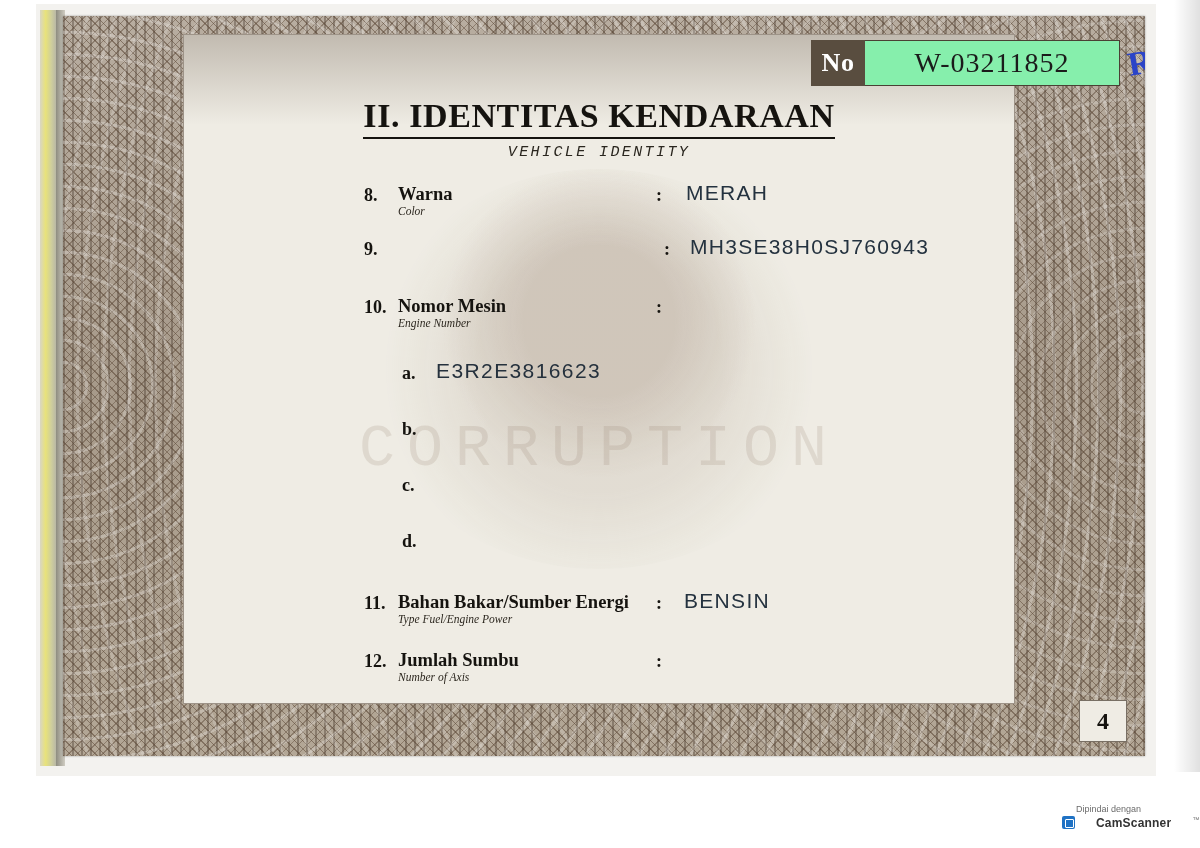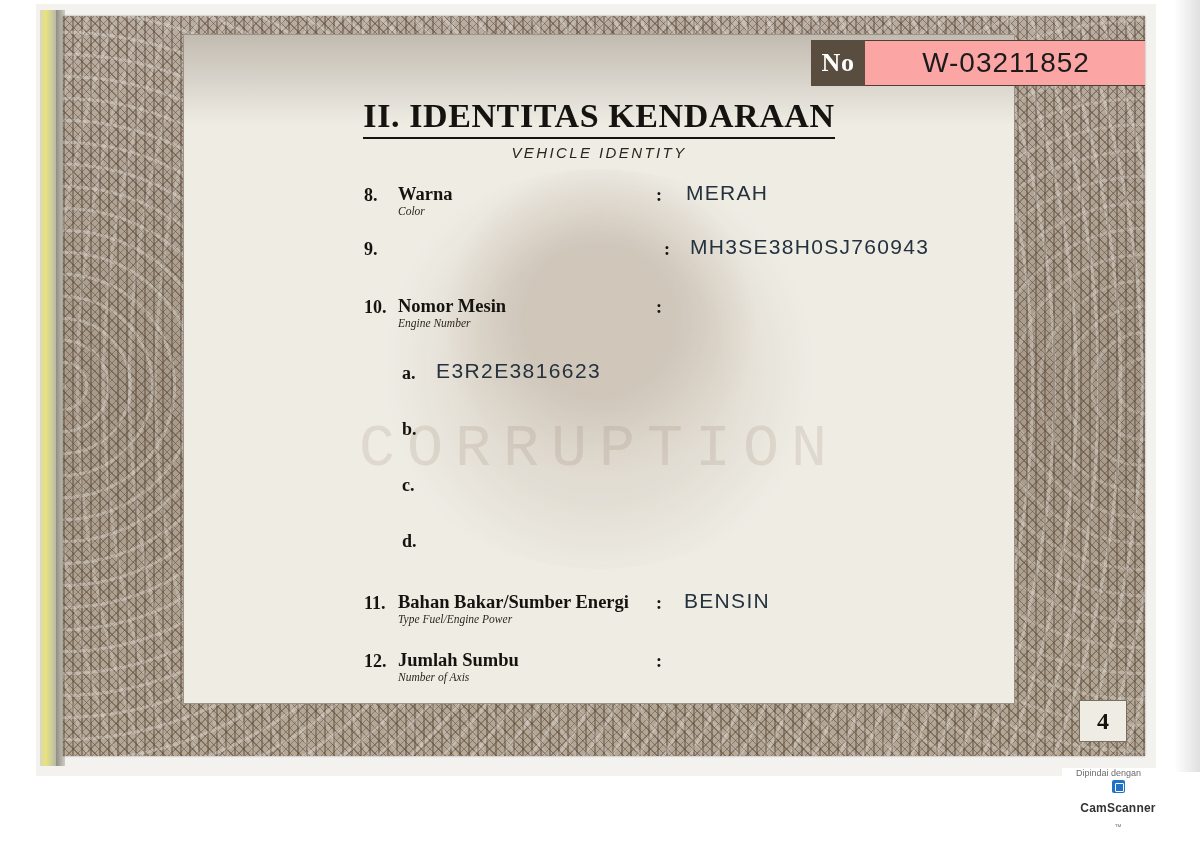--- a/index.html
+++ b/index.html
@@ -141,32 +141,32 @@
     font-family: "Liberation Serif", serif;
     font-weight: bold;
     font-size: 26px;
     width: 54px;
     display: flex;
     align-items: center;
     justify-content: center;
     letter-spacing: .5px;
   }
   .serial-value {
-    background: #fca5a5;
+    background: #86efac;
     border: 1px solid #4a4034;
     border-left: none;
     min-width: 250px;
     display: flex;
     align-items: center;
     justify-content: center;
-    font-family: Liberation Sans, sans-serif;
+    font-family: Liberation Serif, serif;
     font-size: 28px;
     letter-spacing: 1px;
     color: #1b1b1b;
-    padding: 0 16px;
+    padding: 0 2px;
   }
   .serial-mark {
     font-family: "Liberation Serif", serif;
     font-weight: bold;
     font-size: 34px;
     color: #2b44c8;
     margin-left: 8px;
     align-self: center;
     transform: rotate(-10deg);
   }
@@ -183,21 +183,21 @@
     font-weight: bold;
     font-size: 34px;
     letter-spacing: .6px;
     color: #15130f;
     display: inline-block;
     padding-bottom: 2px;
     border-bottom: 2px solid #15130f;
   }
   .heading-sub {
     margin-top: 5px;
-    font-family: Liberation Sans, sans-serif;
+    font-family: Liberation Mono, monospace;
     font-style: italic;
     font-size: 15px;
     letter-spacing: 2.4px;
     color: #2a261f;
   }
 
   
   .fields {
     position: absolute;
     left: 180px; top: 150px;
@@ -311,24 +311,22 @@
     font-family: "Liberation Sans", sans-serif;
     color: #4a4a4a;
   }
   .cs-top {
     font-size: 9px;
     color: #6b6b6b;
     margin-left: 14px;
   }
   .cs-bottom {
     display: flex;
-    align-items: center;
-    gap: 8px;
+    gap: 21px;
     margin-top: 2px;
-    flex-direction: column;
   }
   .cs-logo {
     width: 13px; height: 13px;
     background: #1f72c4;
     border-radius: 2px;
     position: relative;
     flex: none;
   }
   .cs-logo::before {
     content: "";

